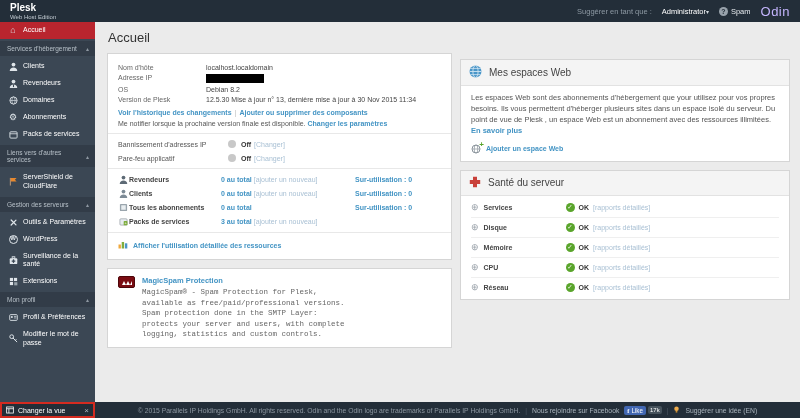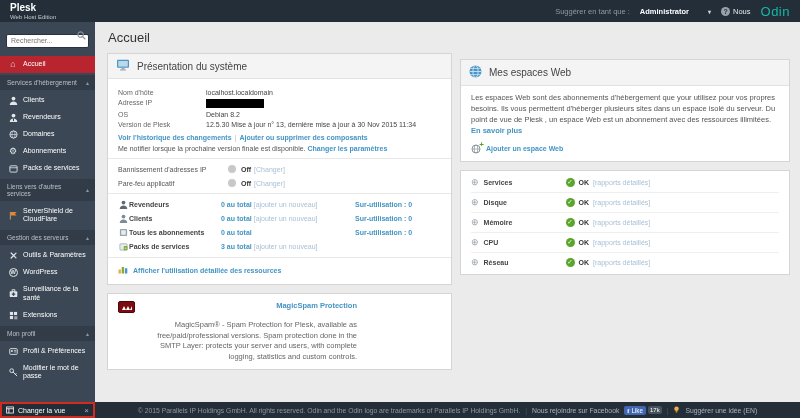--- a/index.html
+++ b/index.html
@@ -5,25 +5,25 @@
   * { box-sizing: border-box; margin: 0; padding: 0; }
   html,body { width:800px; height:418px; overflow:hidden; font-family:"Liberation Sans",sans-serif; background:#ebebeb; }
 
   
   .topbar { position:absolute; top:0; left:0; width:800px; height:22px; background:#232e39; display:flex; align-items:center; padding:0 10px; z-index:5; }
   .logo { line-height:1; cursor:pointer; }
   .logo-title { color:#fff; font-size:10px; font-weight:bold; }
   .logo-sub { color:#c3cbd2; font-size:6px; margin-top:1px; }
   .topbar-right { margin-left:auto; display:flex; align-items:center; gap:10px; font-size:7.5px; }
   .muted-top { color:#8d99a3; }
-  .user-menu { color:#fff; font-weight:bold; display:flex; align-items:center; gap:19px; cursor:pointer; }
+  .user-menu { color:#fff; font-weight:normal; display:flex; align-items:center; gap:0; cursor:pointer; }
   .user-caret { font-size:6px; color:#cfd6dc; }
   .help-link { color:#e6eaee; display:flex; align-items:center; gap:3px; cursor:pointer; }
   .help-badge { width:9px; height:9px; border-radius:50%; background:#98a2ab; color:#232e39; font-size:7px; font-weight:bold; display:inline-flex; align-items:center; justify-content:center; }
-  .odin { color:#14b8a6; font-size:13px; letter-spacing:.5px; font-weight:500; }
+  .odin { color:#c4b5fd; font-size:13px; letter-spacing:.5px; font-weight:500; }
 
   
   .sidebar { position:absolute; top:22px; left:0; width:95px; bottom:16px; background:#3b4754; overflow:hidden; }
   .search-wrap { margin:7px 6px 8px 6px; position:relative; }
   .search-input { width:83px; height:14px; border:1px solid #2a333d; border-radius:2px; font-size:7px; padding:0 14px 0 4px; color:#555; font-family:"Liberation Sans",sans-serif; }
   .search-icon { position:absolute; right:3px; top:2px; }
   .nav-item { display:flex; align-items:center; gap:5px; padding:4px 6px 4px 8px; color:#fff; font-size:7px; cursor:pointer; line-height:1.25; }
   .nav-item.active { background:#b9252e; }
   .nav-icon { width:10px; min-width:10px; display:inline-flex; justify-content:center; align-items:center; color:#dfe5ea; }
   .glyph-home { font-size:9px; line-height:1; }
@@ -62,24 +62,24 @@
   .toggle-dot { width:8px; height:8px; border-radius:50%; background:#c8c8c8; margin-right:5px; }
   .toggle-status { font-weight:bold; color:#333; margin-right:3px; }
 
   .stat-row { display:flex; align-items:center; margin:5px 0; font-size:7px; }
   .stat-icon { width:11px; min-width:11px; display:inline-flex; justify-content:center; }
   .stat-label { width:92px; min-width:92px; font-weight:bold; color:#444; }
   .stat-links { flex:1; }
   .stat-over { width:86px; min-width:86px; }
   .resources-row { margin:7px 0 2px; display:flex; align-items:center; gap:5px; font-size:7px; }
 
-  .custom-item { display:flex; gap:7px;text-align:right; }
+  .custom-item { display:flex; gap:7px; }
   .magicspam-icon { width:17px; height:12px; min-width:17px; background:#7a0c12; border:1px solid #4d060a; border-radius:2px; position:relative; }
   .magicspam-icon::after { content:""; position:absolute; left:3px; top:4px; width:10px; height:4px; background:#fff; clip-path:polygon(0 100%,20% 0,40% 100%,60% 0,80% 100%,100% 0,100% 100%); }
-  .custom-desc { color:#666; font-size:7.5px; line-height:1.4; max-width:215px; margin-top:10px; }
+  .custom-desc { color:#666; font-size:7.5px; line-height:1.4; max-width:215px; margin-top:2px;font-family:Liberation Mono, monospace; }
 
   .ws-desc { font-size:7.5px; color:#555; line-height:1.45; }
   .ws-add { display:flex; align-items:center; gap:4px; margin-top:7px; font-size:7px; }
   .globe-add-wrap { position:relative; width:11px; height:10px; }
   .globe-plus { position:absolute; right:-2px; top:-3px; color:#5aa52c; font-weight:bold; font-size:8px; line-height:1; }
 
   .health-row { display:flex; align-items:center; padding:5px 0; border-bottom:1px solid #efefef; font-size:7px; }
   .health-row:last-child { border-bottom:none; }
   .expand-glyph { color:#9aa2aa; font-size:9px; line-height:1; margin-right:5px; cursor:pointer; }
   .health-label { width:82px; min-width:82px; font-weight:bold; color:#444; }
@@ -105,34 +105,27 @@
     <div class="logo-sub">Web Host Edition</div>
   </div>
   <div class="topbar-right">
     <span class="muted-top">Suggérer en tant que :</span>
     <span class="user-menu">
       <span>Administrator</span>
       <span class="user-caret">▾</span>
     </span>
     <span class="help-link">
       <span class="help-badge">?</span>
-      <span>Nous</span>
+      <span>Spam</span>
     </span>
     <span class="odin">Odin</span>
   </div>
 </div>
 
 <div class="sidebar">
-  <div class="search-wrap">
-    <input class="search-input" placeholder="Rechercher..." style="">
-    <svg class="search-icon" width="9" height="9" viewBox="0 0 10 10">
-        <circle cx="4" cy="4" r="3" fill="none" stroke="#8a939b" stroke-width="1.2"></circle>
-        <line x1="6.3" y1="6.3" x2="9.2" y2="9.2" stroke="#8a939b" stroke-width="1.3"></line>
-      </svg>
-  </div>
 
   <div class="nav-item active">
     <span class="nav-icon glyph-home">⌂</span>
     <span>Accueil</span>
   </div>
 
   <div class="sec-header">
     <span>Services d'hébergement</span>
     <span class="sec-caret">▴</span>
   </div>
@@ -271,29 +264,20 @@
   <span>Changer la vue</span>
   <span class="cv-close">×</span>
 </div>
 
 <div class="main">
   <h1 class="page-title">Accueil</h1>
   <div class="cols">
 
     <div class="col-left">
       <div class="panel">
-        <div class="panel-header">
-          <span><svg width="14" height="12" viewBox="0 0 14 12">
-                <rect x="1" y="0.8" width="12" height="8" rx="1" fill="#4a96c8"></rect>
-                <rect x="2.2" y="2" width="9.6" height="5.6" fill="#bcd9ec"></rect>
-                <rect x="5.5" y="9" width="3" height="1.4" fill="#9aa5ad"></rect>
-                <rect x="4" y="10.4" width="6" height="1.1" fill="#9aa5ad"></rect>
-              </svg></span>
-          <span>Présentation du système</span>
-        </div>
         <div class="panel-body">
           <div class="info-row">
             <span class="info-label">Nom d'hôte</span>
             <span class="info-value">localhost.localdomain</span>
           </div>
           <div class="info-row">
             <span class="info-label">Adresse IP</span>
             <span class="redacted"></span>
           </div>
           <div class="info-row">
@@ -431,20 +415,26 @@
                   <line x1="1" y1="5" x2="9" y2="5" stroke="#8a939b" stroke-width="0.7"></line>
                 </svg>
               <span class="globe-plus">+</span>
             </span>
             <a class="link">Ajouter un espace Web</a>
           </div>
         </div>
       </div>
 
       <div class="panel">
+        <div class="panel-header">
+          <span><svg width="12" height="12" viewBox="0 0 12 12">
+                <path d="M4 0.8h4v3.2h3.2v4H8v3.2H4V8H0.8V4H4z" fill="#c9413a"></path>
+              </svg></span>
+          <span>Santé du serveur</span>
+        </div>
         <div class="panel-body" style="padding-top:2px; padding-bottom:2px;">
           <div class="health-row">
             <span class="expand-glyph">⊕</span>
             <span class="health-label">Services</span>
             <span class="ok-badge">✓</span>
             <span class="ok-text">OK</span>
             <a class="link-muted">[rapports détaillés]</a>
           </div>
           <div class="health-row">
             <span class="expand-glyph">⊕</span>

